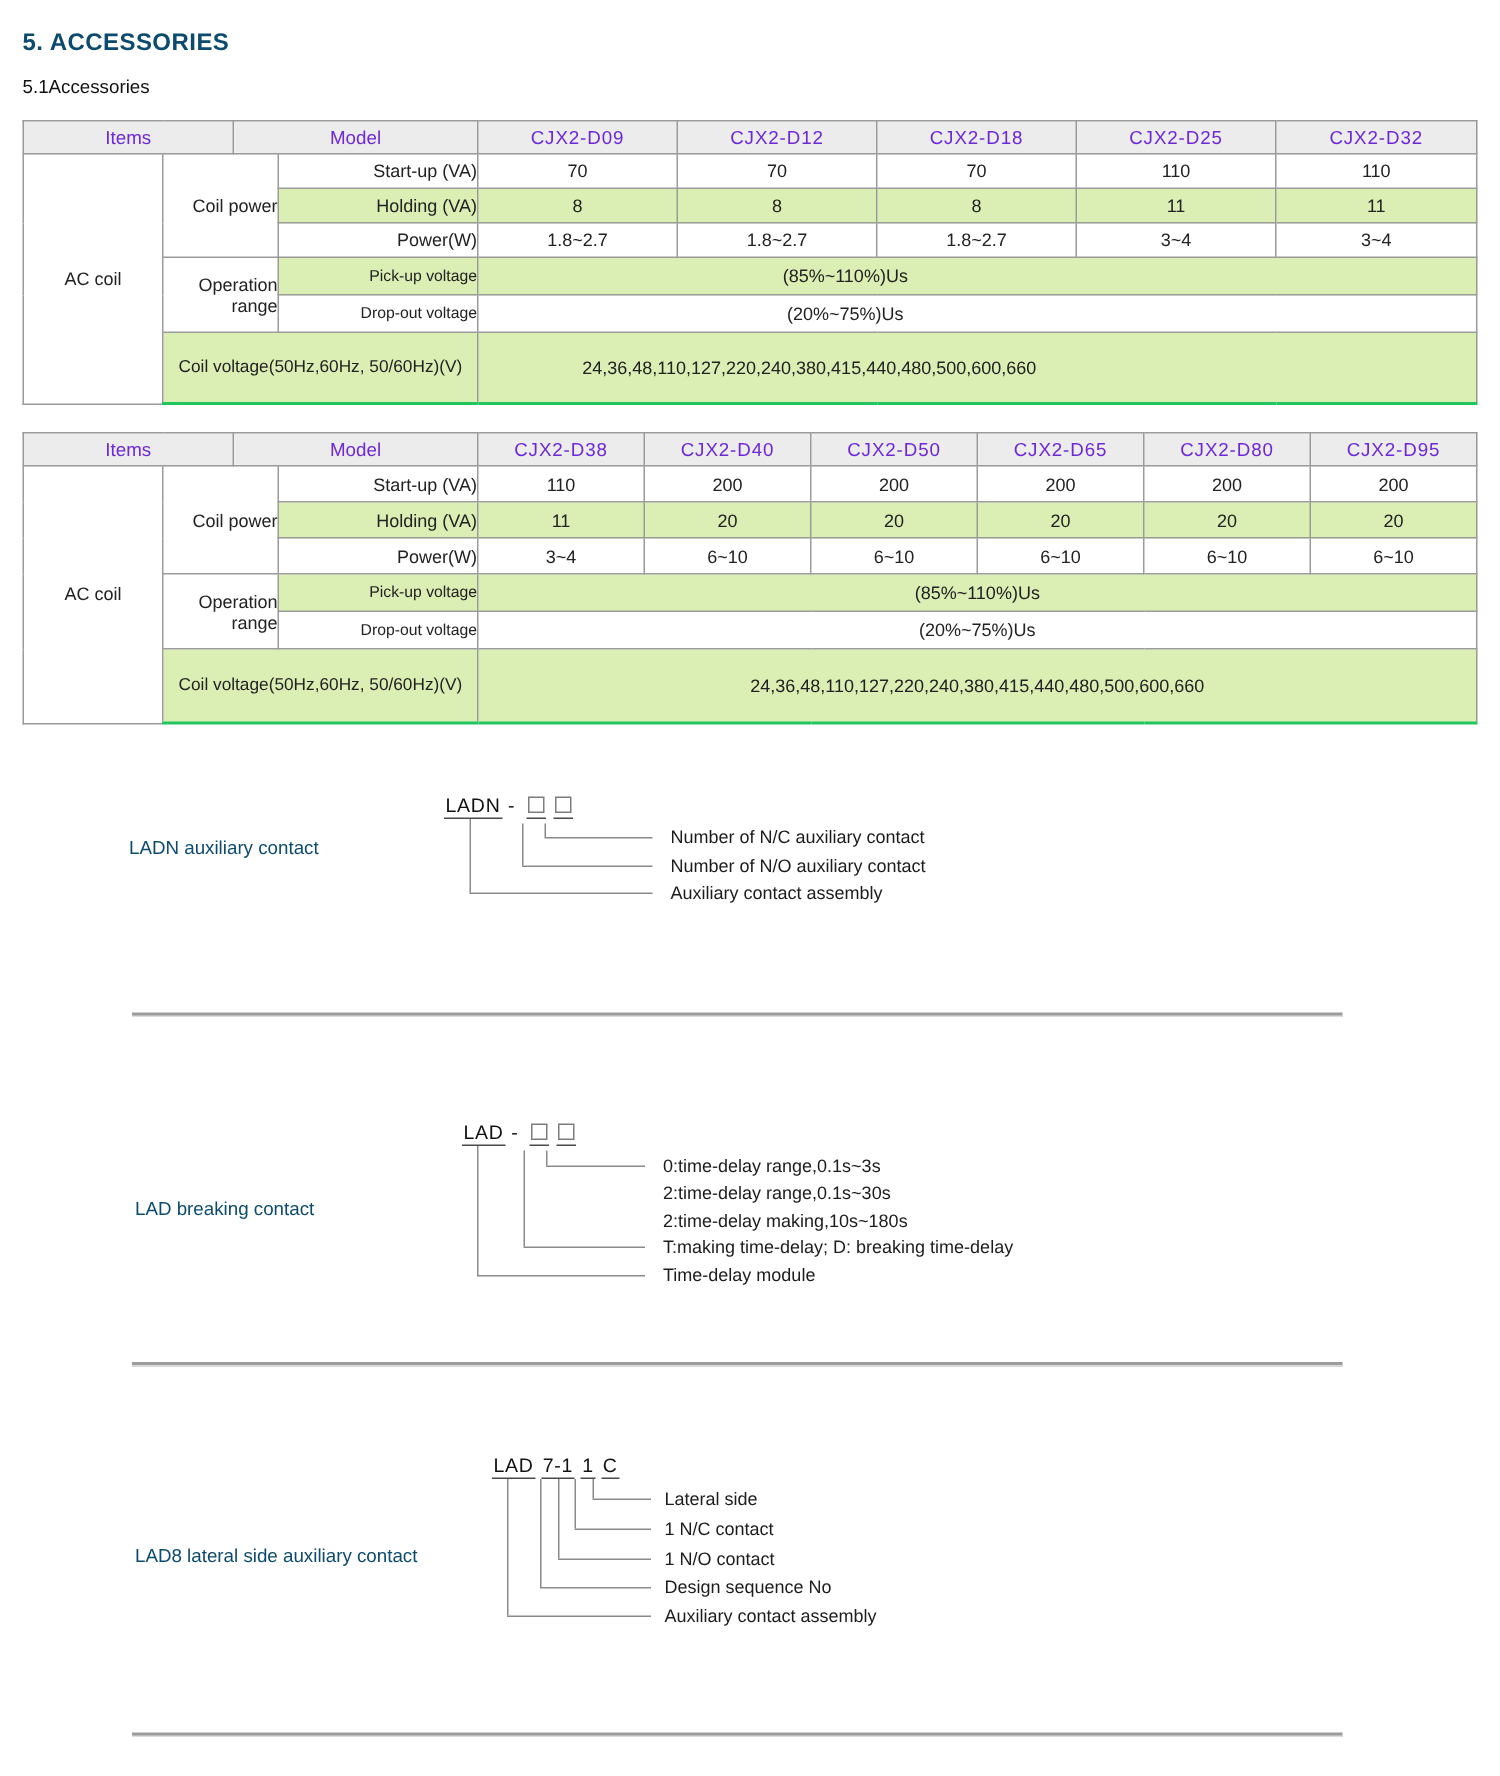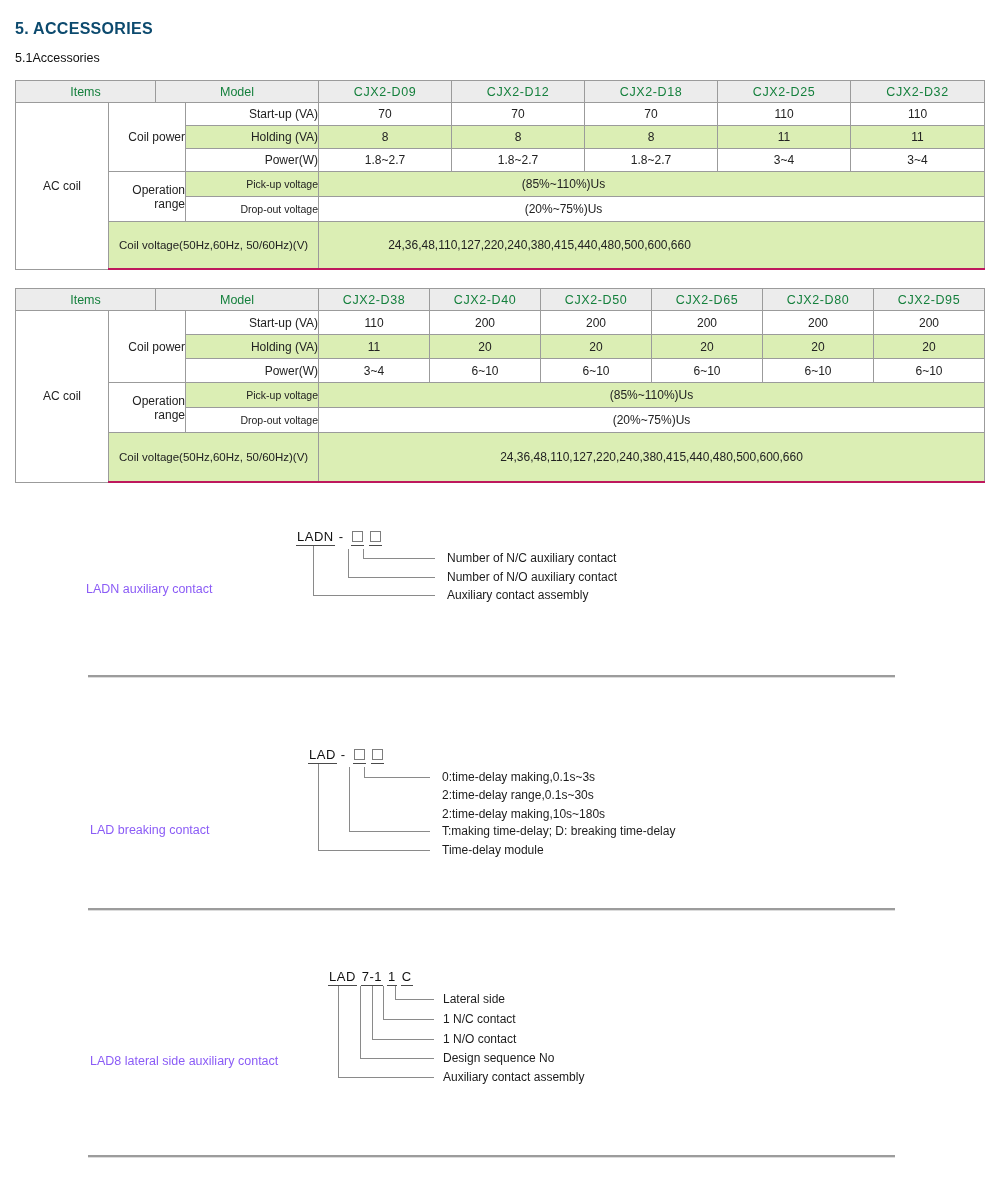--- a/index.html
+++ b/index.html
@@ -8,39 +8,39 @@
 
   .title { position:absolute; left:15px; top:20px; font-size:16px; font-weight:bold;
            letter-spacing:0.3px; color:#0c4a6e; }
   .subtitle { position:absolute; left:15px; top:51px; font-size:12.5px; color:#111; }
 
   table.spec { position:absolute; left:15px; width:970px; border-collapse:collapse;
                table-layout:fixed; font-size:12px; color:#222; }
   #t1 { top:80px; } #t2 { top:288px; }
   .spec th, .spec td { border:1px solid #9b9b9b; padding:0; text-align:center;
                        vertical-align:middle; font-weight:normal; line-height:14px; }
-  .spec th { background:#ececec; height:21px; font-size:12.5px; color:#15803d; }
+  .spec th { background:#ececec; height:21px; font-size:12.5px; color:#6d28d9; }
   .spec .model-th { letter-spacing:0.6px;text-align:center; }
   tr.r  td { height:22px; }
   tr.r2 td { height:23px; }
   tr.rv td { height:24px; }
   tr.cv  td { height:46px; }
   tr.cv2 td { height:48px; }
-  .spec tr:last-child td { border-bottom:2px solid #be185d; }
+  .spec tr:last-child td { border-bottom:2px solid #22c55e; }
   td.left  { text-align:right; padding-left:11px; }
   td.green { background:#dbeeb4; }
   td.small { font-size:10.5px; }
   td.cvlab { font-size:11.5px; white-space:nowrap; padding-left:10px; text-align:left; }
   td.shiftA { padding-right:176px; }
   td.shiftB { padding-right:224px; }
 
   .sep { position:absolute; left:88px; width:807px; height:2px;
          background:#9c9c9c; border-bottom:1px solid #dcdcdc; }
 
-  .dlabel { position:absolute; font-size:12.5px; color:#8b5cf6; white-space:nowrap;margin-top:24px; }
+  .dlabel { position:absolute; font-size:12.5px; color:#0c4a6e; white-space:nowrap; }
   .code { position:absolute; display:flex; align-items:flex-start; font-size:13px; color:#111; }
   .code .seg { border-bottom:1px solid #4a4a4a; padding:0 1px 2px 1px; letter-spacing:0.5px;
                line-height:13px; }
   .code .seg + .seg { margin-left:4px; }
   .code .dash { padding:0 3px 2px 4px; line-height:13px; }
   .code .boxu { border-bottom:1px solid #4a4a4a; padding:1px 1px 3px 1px; margin-left:5px;
                 line-height:0; }
   .pbox { display:inline-block; width:9px; height:9px; border:1px solid #7d7d7d; background:#fff; }
   .vl { position:absolute; width:1px; background:#8a8a8a; }
   .hl { position:absolute; height:1px; background:#8a8a8a; }
@@ -218,21 +218,21 @@
     <span class="boxu"><span class="pbox"></span></span>
   </div>
 
   <div class="vl" style="left:364px; top:767px; height:10px;"></div>
   <div class="hl" style="left:364px; top:777px; width:66px;"></div>
   <div class="vl" style="left:349px; top:767px; height:64px;"></div>
   <div class="hl" style="left:349px; top:831px; width:81px;"></div>
   <div class="vl" style="left:318px; top:764px; height:86px;"></div>
   <div class="hl" style="left:318px; top:850px; width:112px;"></div>
 
-  <div class="callout" style="left:442px; top:770px;">0:time-delay making,0.1s~3s</div>
+  <div class="callout" style="left:442px; top:770px;">0:time-delay range,0.1s~3s</div>
   <div class="callout" style="left:442px; top:788px;">2:time-delay range,0.1s~30s</div>
   <div class="callout" style="left:442px; top:807px;">2:time-delay making,10s~180s</div>
   <div class="callout" style="left:442px; top:824px;">T:making time-delay; D: breaking time-delay</div>
   <div class="callout" style="left:442px; top:843px;">Time-delay module</div>
 
   <div class="sep" style="top:908px;"></div>
 
   <div class="dlabel" style="left:90px; top:1030px;">LAD8 lateral side auxiliary contact</div>
 
   <div class="code" style="left:328px; top:970px;">

